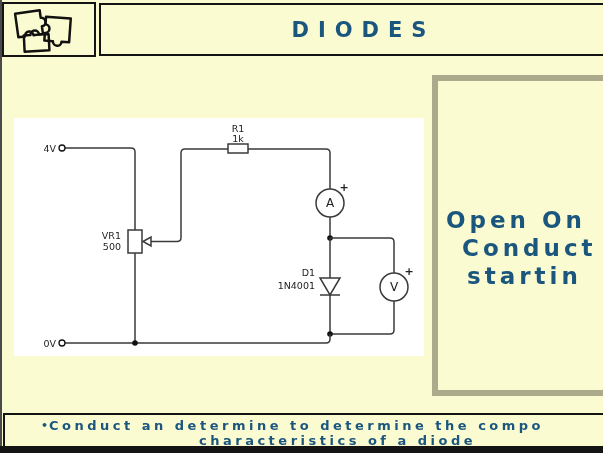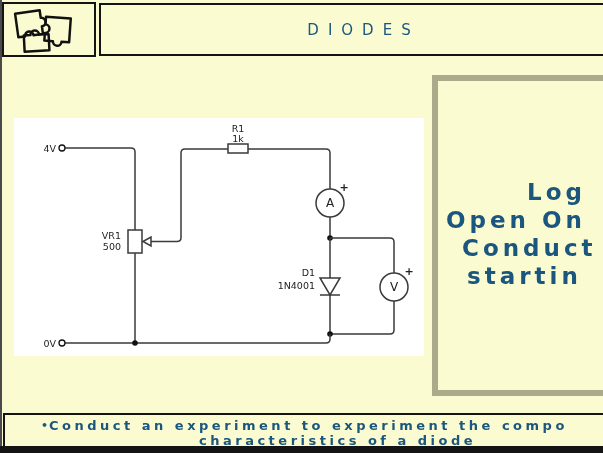--- a/index.html
+++ b/index.html
@@ -18,21 +18,21 @@
     position:absolute;left:2px;top:2px;width:94px;height:55px;
     border:2px solid var(--box_border);background:var(--bg);
     display:flex;align-items:center;justify-content:center;
   }
   .title-box{
     position:absolute;left:99px;top:3px;width:520px;height:53px;
     border:2px solid var(--box_border);background:var(--bg);
     display:flex;align-items:center;justify-content:center;
   }
   .title-text{
-    color:var(--accent);font-weight:normal;font-size:15px;letter-spacing:9px;
+    color:var(--accent);font-weight:bold;font-size:21px;letter-spacing:9px;
     padding-left:9px; 
   }
   
   .circuit-box{
     position:absolute;left:14px;top:118px;width:410px;height:238px;
     background:var(--circuit_bg);
   }
   svg text{font-family:"DejaVu Sans","Liberation Sans",sans-serif;}
   .clabel{font-size:9.5px;fill:#222;}
   .cmeter{font-size:12px;fill:#222;}
@@ -126,26 +126,25 @@
     <text class="cmeter" x="316" y="89" text-anchor="middle">A</text>
     <text class="cplus" x="330" y="73" text-anchor="middle">+</text>
     <text class="cmeter" x="380" y="173" text-anchor="middle">V</text>
     <text class="cplus" x="395" y="157" text-anchor="middle">+</text>
     <text class="clabel" x="301" y="158" text-anchor="end">D1</text>
     <text class="clabel" x="301" y="171" text-anchor="end">1N4001</text>
   </svg>
 </div>
 
 <div class="side-panel">
-  <span class="side-line" style="left:89px;top:98px">Log</span>
   <span class="side-line" style="left:8px;top:126px">Open On</span>
   <span class="side-line" style="left:24px;top:154px">Conduct</span>
   <span class="side-line" style="left:29px;top:182px">startin</span>
 </div>
 
 <div class="footer-box">
   <div class="footer-line" style="left:36px;top:3px">
-    <span class="footer-bullet">•</span><span>Conduct an experiment to experiment the compo</span>
+    <span class="footer-bullet">•</span><span>Conduct an determine to determine the compo</span>
   </div>
   <div class="footer-line" style="left:194px;top:18px">characteristics of a diode</div>
 </div>
 
 <div class="bottom-strip"></div>
 
 </body></html>

